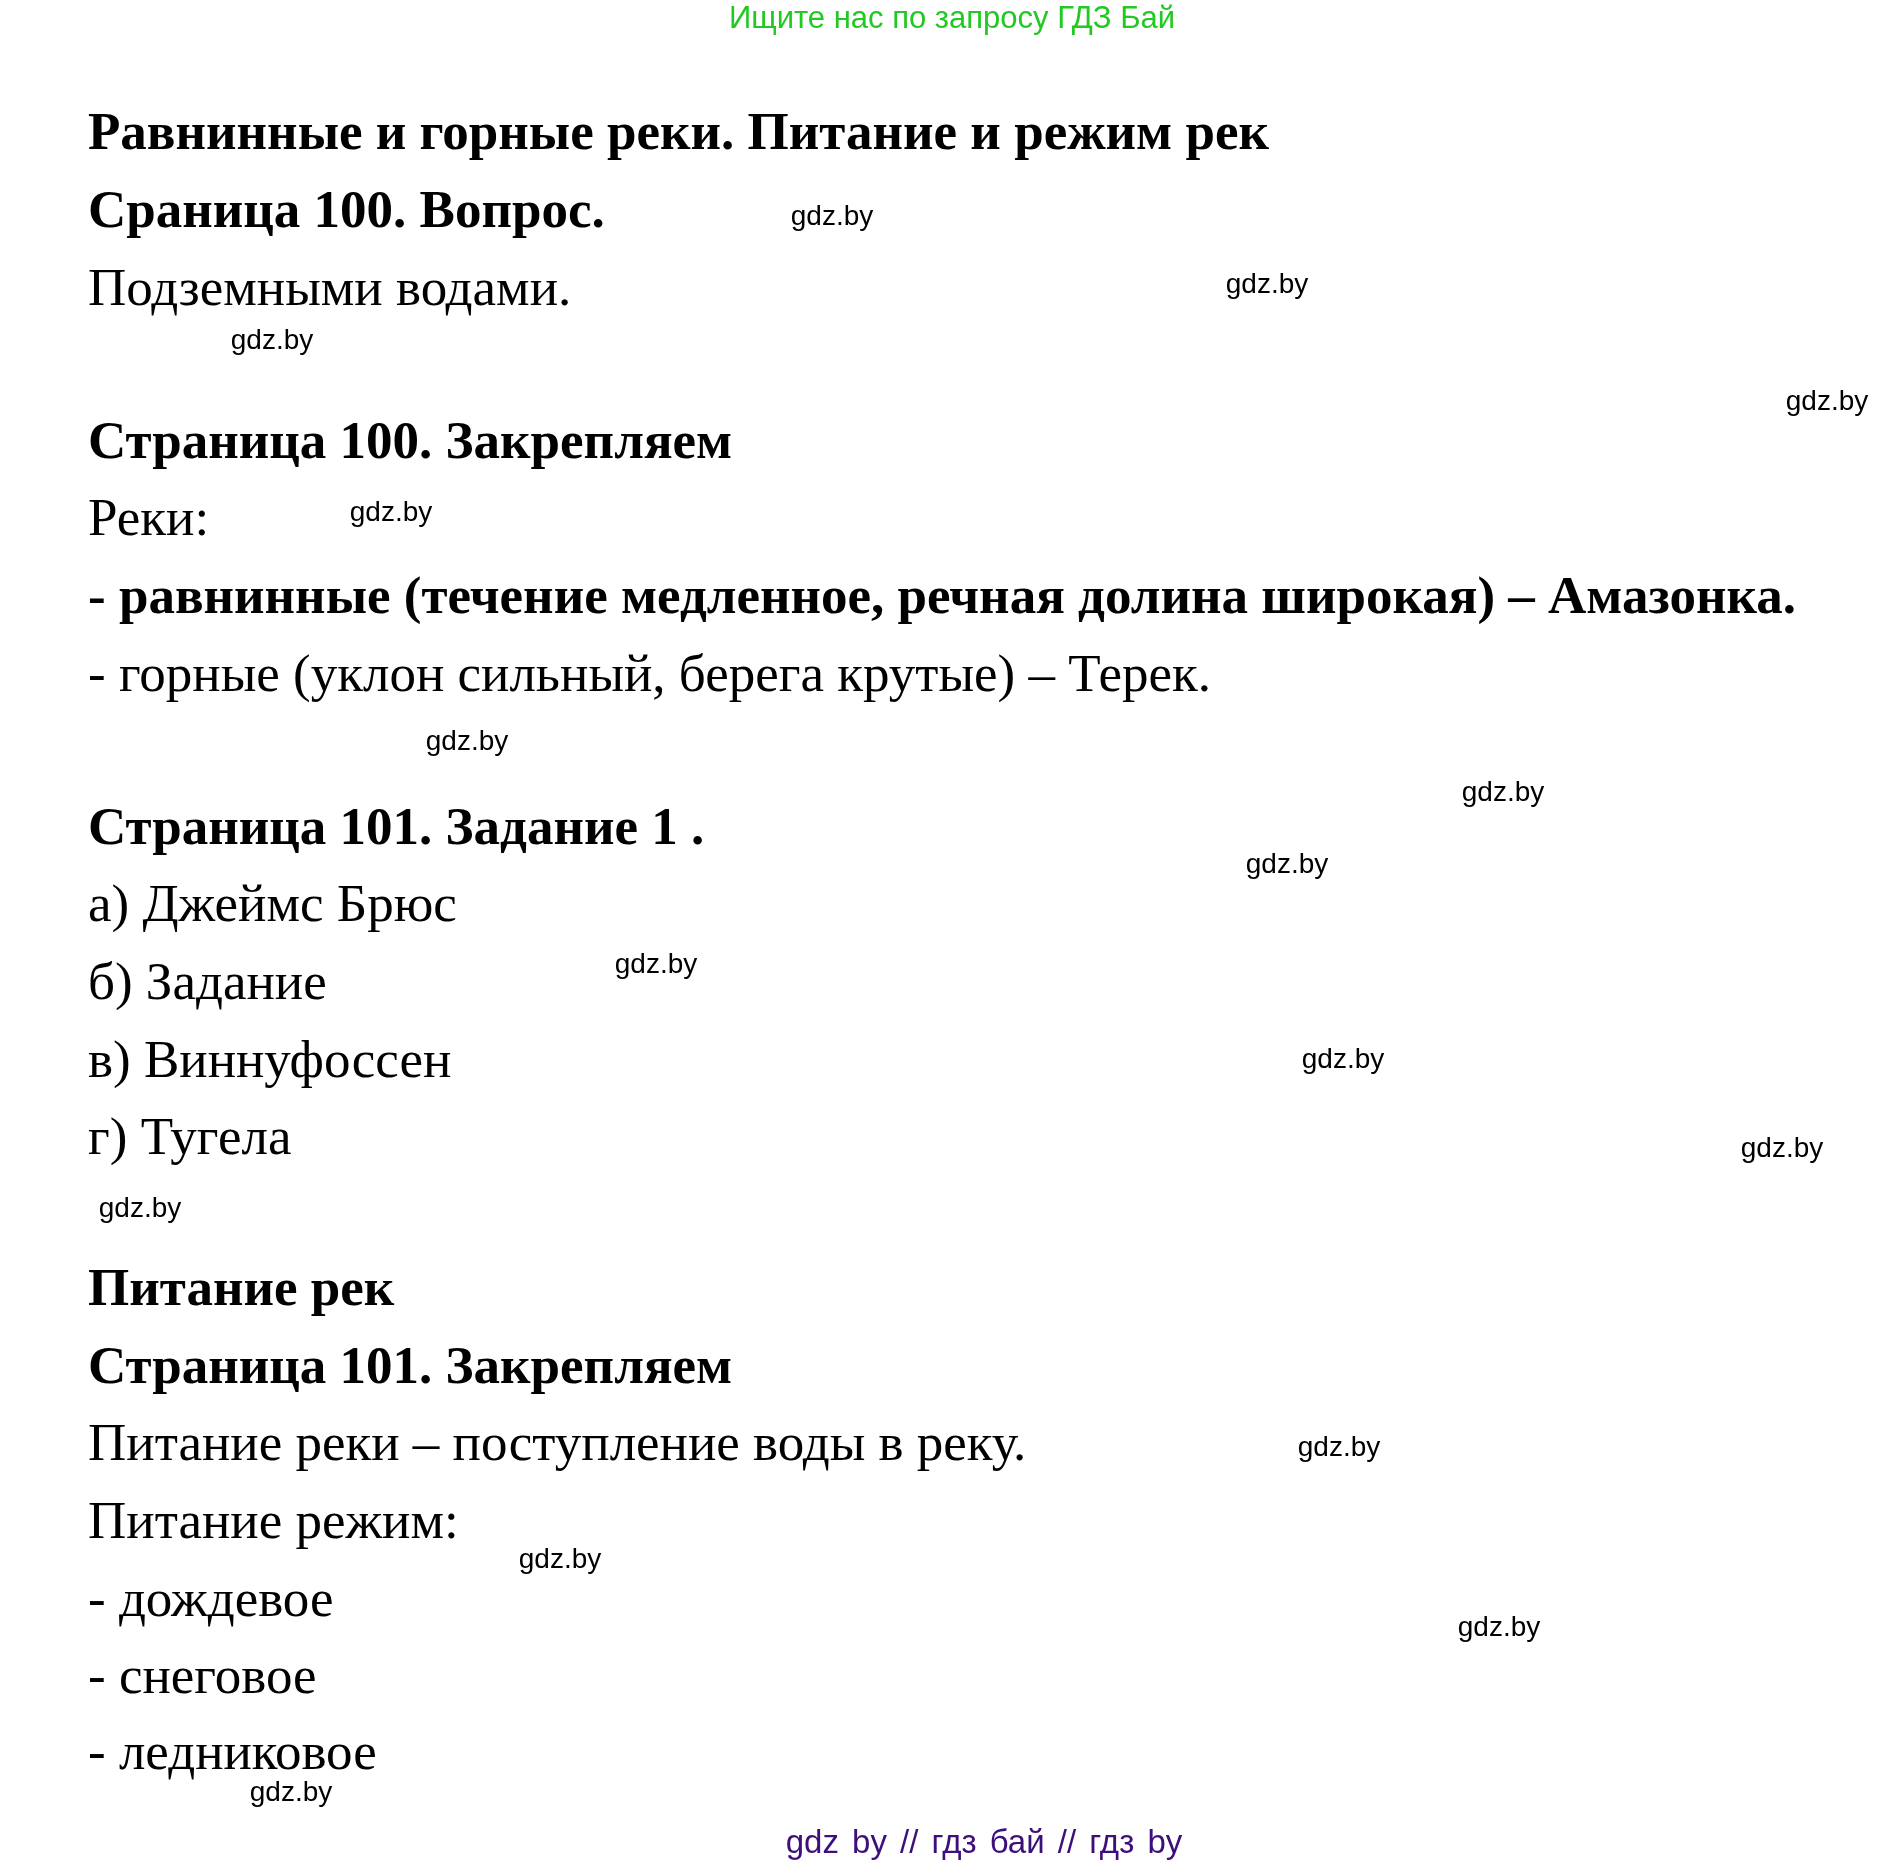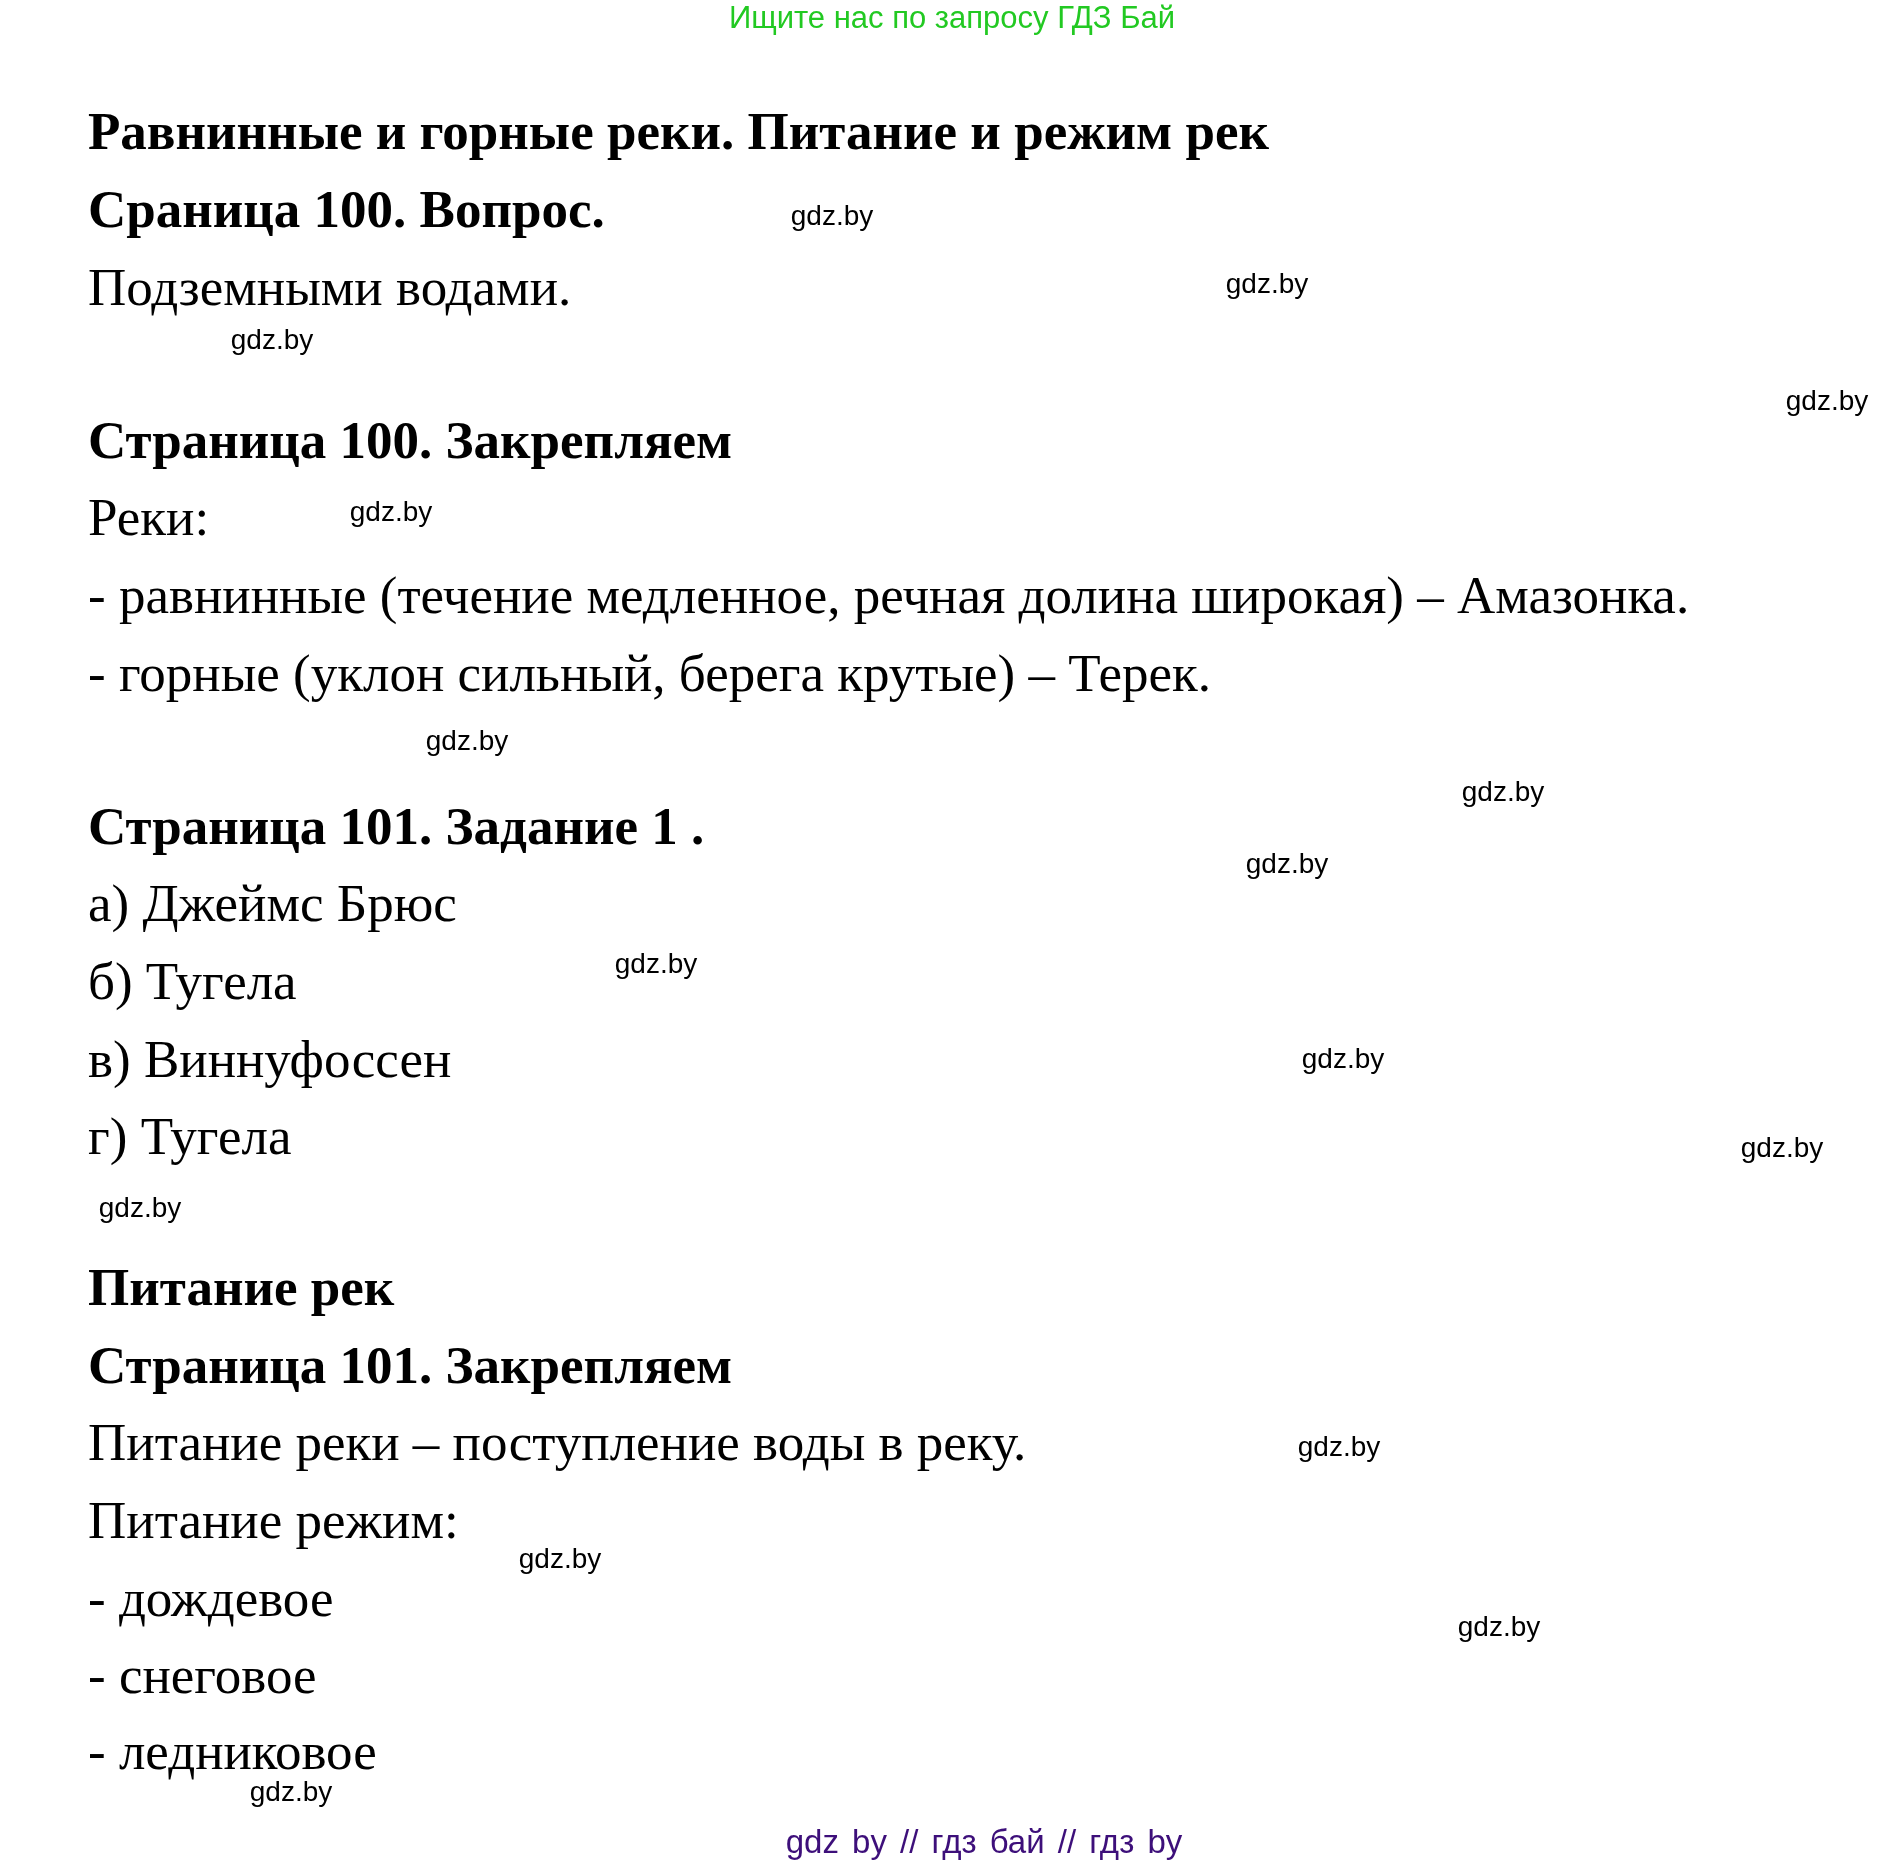--- a/index.html
+++ b/index.html
@@ -32,26 +32,26 @@
 <div class="abs top-banner" style="color:#22c922;">Ищите нас по запросу ГДЗ Бай</div>
 
 <div>
   <div class="abs line h" style="top:131px;">Равнинные и горные реки. Питание и режим рек</div>
 
   <div class="abs line h" style="top:209px;">Сраница 100. Вопрос.</div>
   <div class="abs line" style="top:287px;">Подземными водами.</div>
 
   <div class="abs line h" style="top:440px;">Страница 100. Закрепляем</div>
   <div class="abs line" style="top:517px;">Реки:</div>
-  <div class="abs line" style="top:595px;">- равнинные (течение медленное, речная долина широкая) – Амазонка.</div>
+  <div class="abs line" style="top:595px;font-weight:bold;">- равнинные (течение медленное, речная долина широкая) – Амазонка.</div>
   <div class="abs line" style="top:673px;">- горные (уклон сильный, берега крутые) – Терек.</div>
 
   <div class="abs line h" style="top:826px;">Страница 101. Задание 1 .</div>
   <div class="abs line" style="top:903px;">а) Джеймс Брюс</div>
-  <div class="abs line" style="top:981px;">б) Тугела</div>
+  <div class="abs line" style="top:981px;">б) Задание</div>
   <div class="abs line" style="top:1059px;">в) Виннуфоссен</div>
   <div class="abs line" style="top:1136px;">г) Тугела</div>
 
   <div class="abs line h" style="top:1287px;">Питание рек</div>
   <div class="abs line h" style="top:1365px;">Страница 101. Закрепляем</div>
   <div class="abs line" style="top:1442px;">Питание реки – поступление воды в реку.</div>
   <div class="abs line" style="top:1520px;">Питание режим:</div>
   <div class="abs line" style="top:1598px;">- дождевое</div>
   <div class="abs line" style="top:1675px;">- снеговое</div>
   <div class="abs line" style="top:1751px;">- ледниковое</div>

